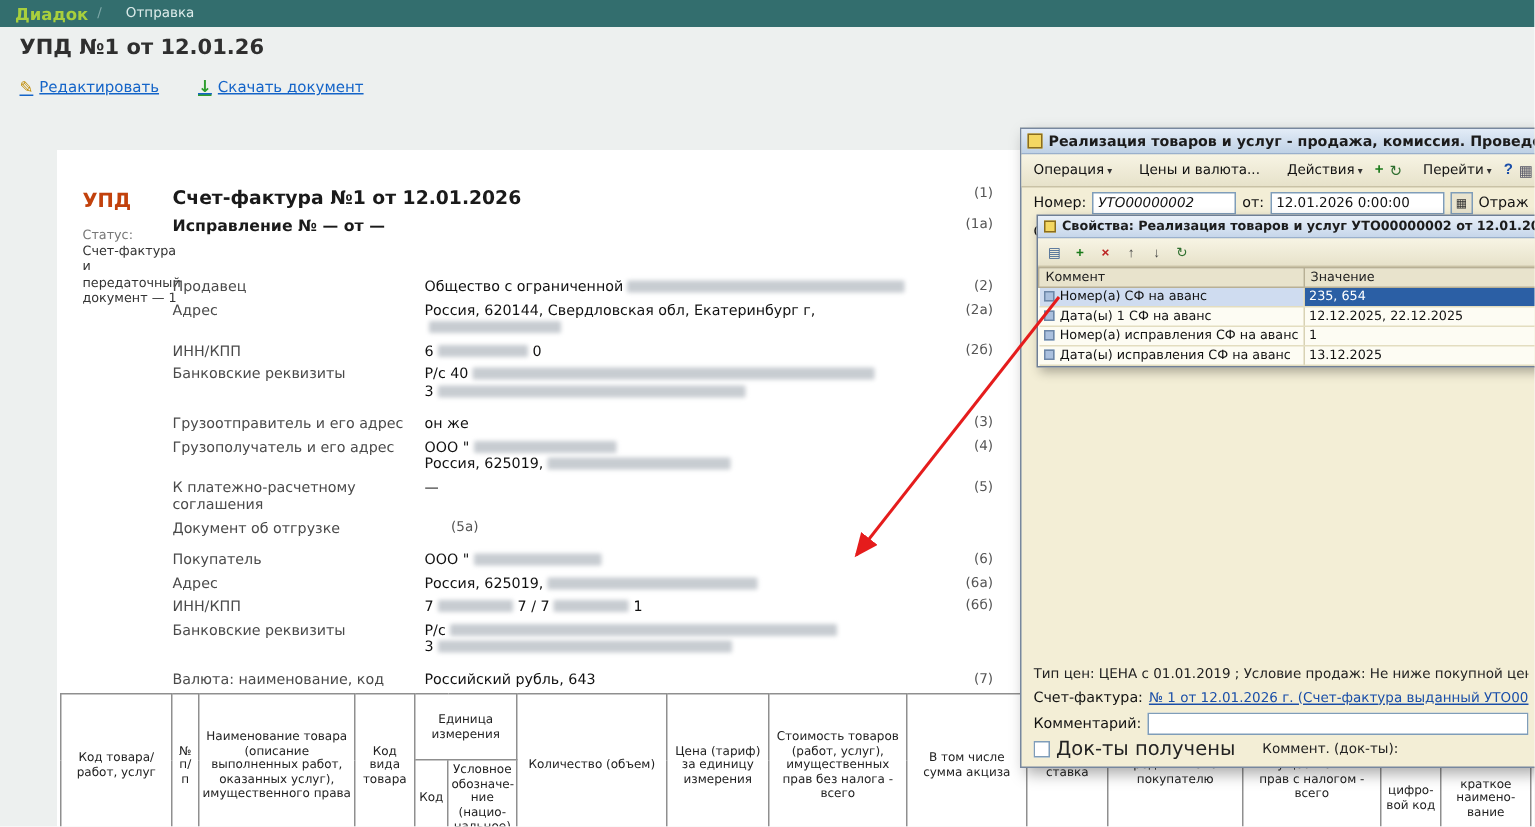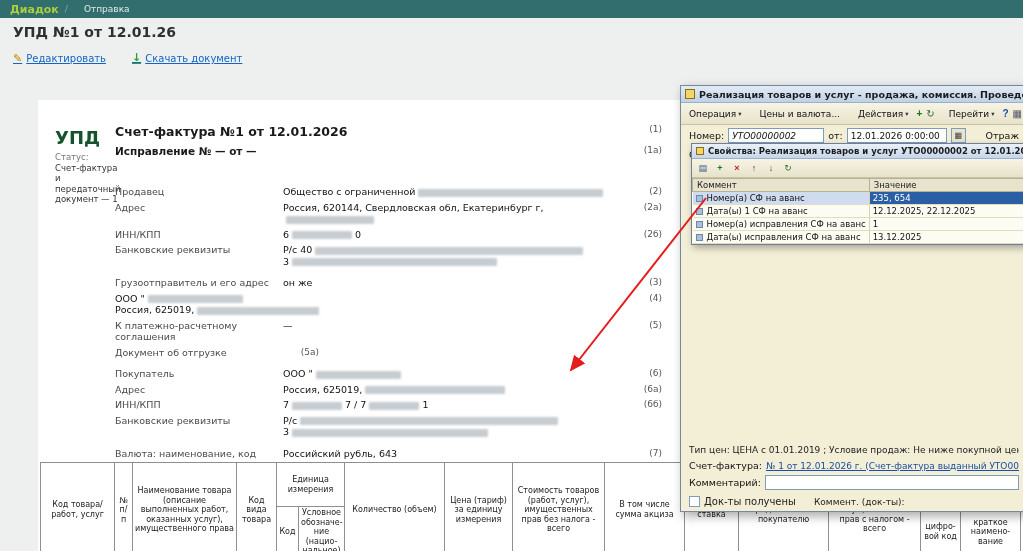--- a/index.html
+++ b/index.html
@@ -15,21 +15,21 @@
 
   
   .page-title { position:absolute; left:13px; top:24px; font-size:14px; font-weight:bold; color:#2f2f2f; }
   .links-row { position:absolute; left:13px; top:52px; display:flex; gap:26px; align-items:center; }
   .hlink { display:flex; gap:4px; align-items:center; font-size:10px; color:#1464c8; text-decoration:underline; cursor:pointer; }
   .icon-edit { color:#c08a00; font-size:11px; text-decoration:none; }
   .icon-down { color:#2e9e2e; font-size:11px; font-weight:bold; border-bottom:2px solid #2e9e2e; line-height:9px; text-decoration:none; }
 
   
   .card { position:absolute; left:38px; top:100px; width:985px; height:451px; background:#ffffff; z-index:1; overflow:hidden; }
-  .upd-big { position:absolute; left:17px; top:27px; font-size:18px; font-weight:bold; color:#14532d; }
+  .upd-big { position:absolute; left:17px; top:27px; font-size:13px; font-weight:bold; color:#c2410c; }
   .status-block { position:absolute; left:17px; top:52px; width:66px; font-size:8.5px; line-height:10.5px; color:#333; }
   .status-label { color:#777; }
   .doc-head { position:absolute; left:77px; top:24px; width:547px; }
   .dh-row { display:flex; }
   .doc-title { font-size:12.5px; font-weight:bold; color:#1a1a1a; flex:1; }
   .doc-corr { font-size:10.5px; font-weight:bold; color:#1a1a1a; flex:1; margin-top:6px; }
   .doc-num { width:36px; text-align:right; font-size:9px; color:#555; }
   .fields { position:absolute; left:77px; top:86px; width:547px; }
   .frow { display:flex; margin-bottom:4px; }
   .frow.gap { margin-top:10px; }
@@ -159,20 +159,21 @@
         <div><span>3</span><span class="redact" style="width:205px"></span></div>
       </div>
       <div class="fnum"></div>
     </div>
     <div class="frow gap">
       <div class="flab">Грузоотправитель и его адрес</div>
       <div class="fval">он же</div>
       <div class="fnum">(3)</div>
     </div>
     <div class="frow">
+      <div class="flab">Грузополучатель и его адрес</div>
       <div class="fval">
         <div><span>ООО "</span><span class="redact" style="width:95px"></span></div>
         <div><span>Россия, 625019,</span><span class="redact" style="width:122px"></span></div>
       </div>
       <div class="fnum">(4)</div>
     </div>
     <div class="frow">
       <div class="flab">К платежно-расчетному соглашения</div>
       <div class="fval">—</div>
       <div class="fnum">(5)</div>
@@ -288,21 +289,21 @@
         <span class="dd">▾</span>
       </button>
     <button class="ibtn" style="color:#1a4ea8;font-weight:bold">?</button>
     <button class="ibtn">▦</button>
 
   </div>
   <div class="onec-fieldrow">
     <span class="flabel">Номер:</span>
     <input class="finput" style="width: 96px; font-style: italic;" readonly="" value="УТО00000002">
     <span class="flabel">от:</span>
-    <input class="finput" style="width: 100px;" readonly="" value="12.01.2026 0:00:00">
+    <input class="finput" style="width: 116px;" readonly="" value="12.01.2026 0:00:00">
     <button class="mini-btn">▦</button>
     <span class="frag">Отраж</span>
   </div>
   <div class="onec-fieldrow">
     <span class="flabel">Организация:</span>
     <span class="finput-like" style="width:200px">
         <span>ООО "</span>
         <span class="redact" style="width:110px"></span>
       </span>
     <button class="mini-btn">…</button>
@@ -357,21 +358,21 @@
   <div class="foot-line" style="bottom:40px">
     <span class="flabel">Счет-фактура:</span>
     <a class="onec-link">№ 1 от 12.01.2026 г. (Счет-фактура выданный УТО00000001 от 12.01.2026 0:00:00)</a>
   </div>
   <div class="foot-line" style="bottom:21px">
     <span class="flabel">Комментарий:</span>
     <input class="finput" style="flex: 1 1 0%;">
   </div>
   <div class="foot-line" style="bottom:4px">
     <span class="cb"></span>
-    <span style="font-size:10px">Док-ты получены</span>
+    <span style="font-size:13px">Док-ты получены</span>
     <span style="font-size:9px;margin-left:14px">Коммент. (док-ты):</span>
   </div>
 </div>
 
 <svg id="arrow-svg" width="1023" height="551">
   <defs>
     <marker id="ah" markerWidth="9" markerHeight="8" refX="7" refY="3.5" orient="auto">
       <path d="M0,0 L8,3.5 L0,7 z" fill="#e51c1c"></path>
     </marker>
   </defs>

